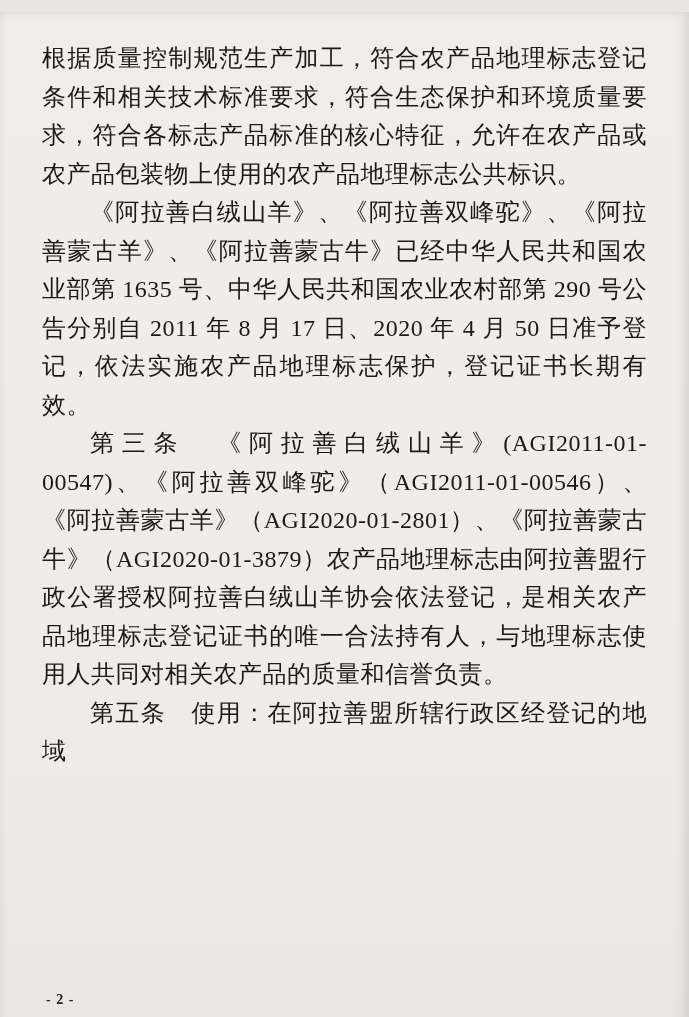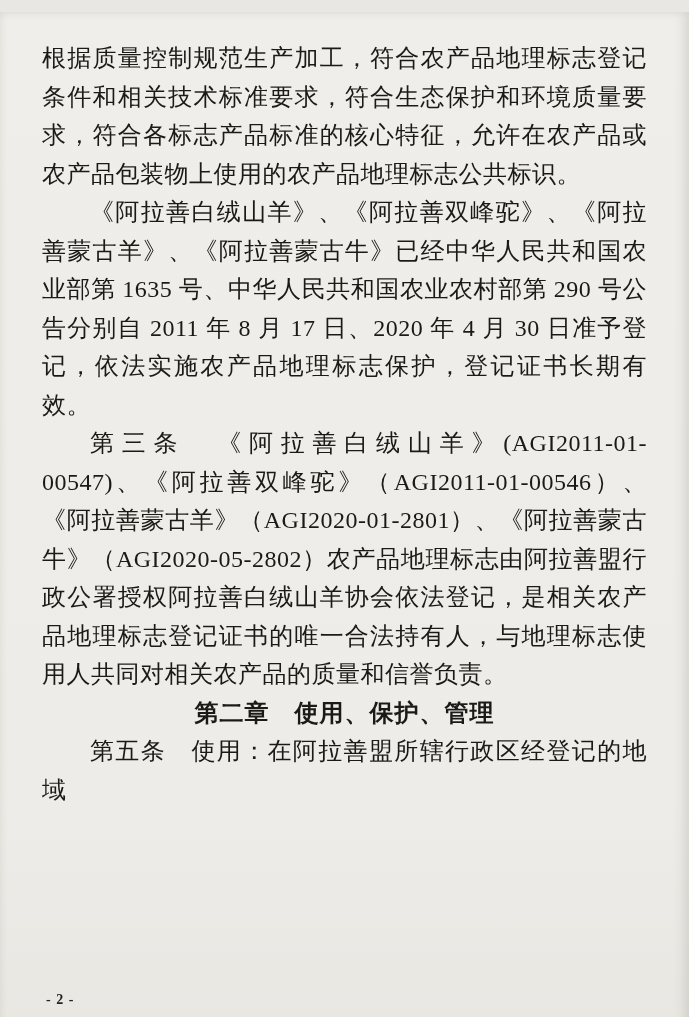--- a/index.html
+++ b/index.html
@@ -59,19 +59,18 @@
     font-family: "Liberation Serif", "DejaVu Serif", serif;
   }
 </style>
 </head>
 <body>
 
 <div class="page">
   <div class="content">
 
   <p class="para continuation">根据质量控制规范生产加工，符合农产品地理标志登记条件和相关技术标准要求，符合生态保护和环境质量要求，符合各标志产品标准的核心特征，允许在农产品或农产品包装物上使用的农产品地理标志公共标识。</p>
-      <p class="para indented">《阿拉善白绒山羊》、《阿拉善双峰驼》、《阿拉善蒙古羊》、《阿拉善蒙古牛》已经中华人民共和国农业部第 1635 号、中华人民共和国农业农村部第 290 号公告分别自 2011 年 8 月 17 日、2020 年 4 月 30 日准予登记，依法实施农产品地理标志保护，登记证书长期有效。</p>
-      <p class="para indented">第三条　《阿拉善白绒山羊》(AGI2011-01-00547)、《阿拉善双峰驼》（AGI2011-01-00546）、《阿拉善蒙古羊》（AGI2020-01-2801）、《阿拉善蒙古牛》（AGI2020-05-2802）农产品地理标志由阿拉善盟行政公署授权阿拉善白绒山羊协会依法登记，是相关农产品地理标志登记证书的唯一合法持有人，与地理标志使用人共同对相关农产品的质量和信誉负责。</p>
-      <p class="para chapter-heading">第二章　使用、保护、管理</p>
+      <p class="para indented">《阿拉善白绒山羊》、《阿拉善双峰驼》、《阿拉善蒙古羊》、《阿拉善蒙古牛》已经中华人民共和国农业部第 1635 号、中华人民共和国农业农村部第 290 号公告分别自 2011 年 8 月 17 日、2020 年 4 月 50 日准予登记，依法实施农产品地理标志保护，登记证书长期有效。</p>
+      <p class="para indented">第三条　《阿拉善白绒山羊》(AGI2011-01-00547)、《阿拉善双峰驼》（AGI2011-01-00546）、《阿拉善蒙古羊》（AGI2020-01-2801）、《阿拉善蒙古牛》（AGI2020-01-3879）农产品地理标志由阿拉善盟行政公署授权阿拉善白绒山羊协会依法登记，是相关农产品地理标志登记证书的唯一合法持有人，与地理标志使用人共同对相关农产品的质量和信誉负责。</p>
       <p class="para indented">第五条　使用：在阿拉善盟所辖行政区经登记的地域</p>
     </div>
   <div class="pagenum">- 2 -</div>
 </div>
 
 </body></html>

